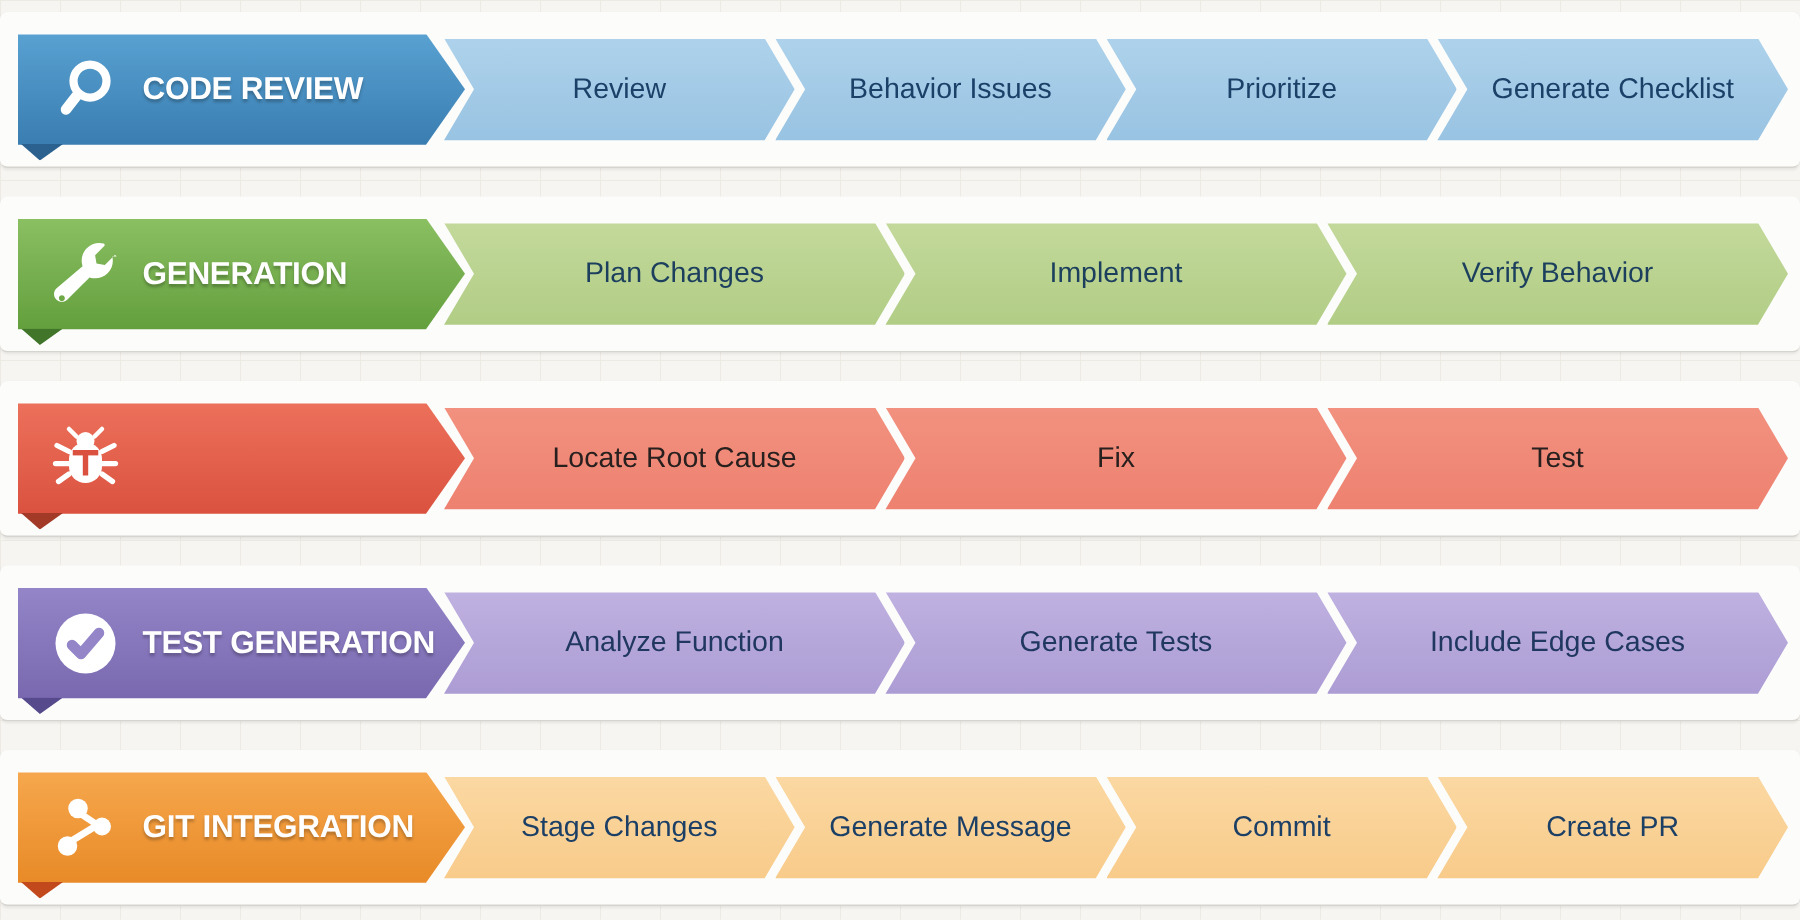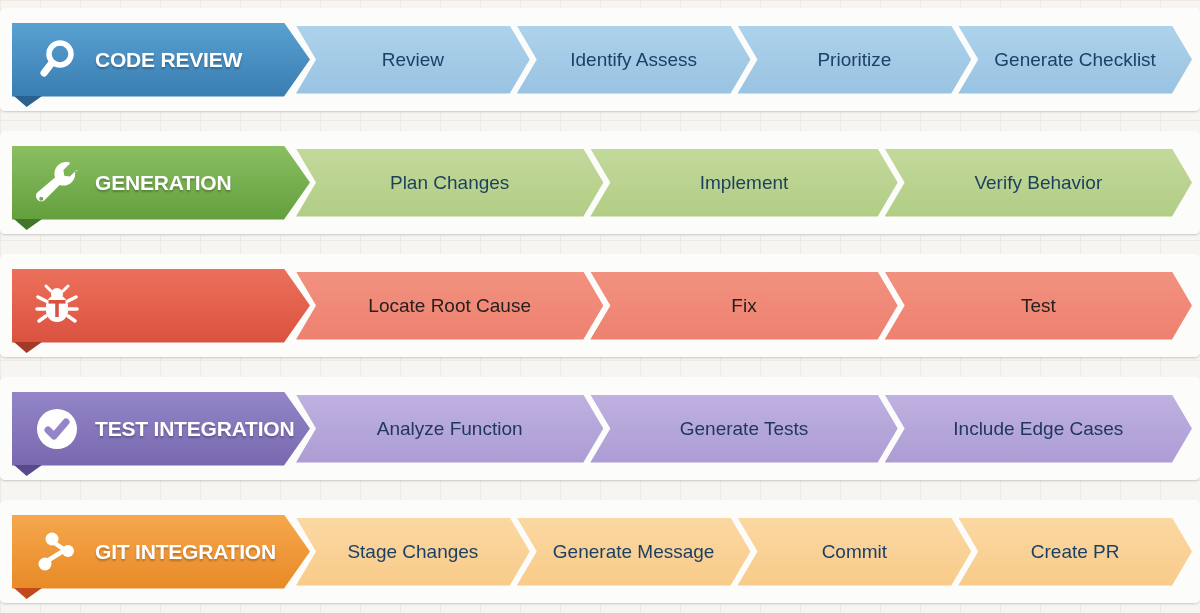--- a/index.html
+++ b/index.html
@@ -66,21 +66,21 @@
         </svg>
       </span>
       <span class="title">CODE REVIEW</span>
     </div>
     <div class="fold"></div>
     <div class="steps">
       <div class="step">
           <span>Review</span>
         </div>
       <div class="step">
-          <span>Identify Assess</span>
+          <span>Behavior Issues</span>
         </div>
       <div class="step">
           <span>Prioritize</span>
         </div>
       <div class="step">
           <span>Generate Checklist</span>
         </div>
     </div>
   </section>
 
@@ -141,21 +141,21 @@
   </section>
 
   <section class="card" style="--header-top: #9385c8; --header-bottom: #7968af; --fold: #564a8c; --step-top: #bfb1e0; --step-bottom: #ac9cd4; --step-text: #203760;">
     <div class="ribbon">
       <span class="icon">
         <svg width="48" height="48" viewBox="0 0 46 46">
           <circle cx="23" cy="23" r="20" fill="#fff"></circle>
           <path d="M14 24 l6 6 l12 -14" fill="none" style="stroke:var(--header-top)" stroke-width="7" stroke-linecap="round" stroke-linejoin="round"></path>
         </svg>
       </span>
-      <span class="title">TEST INTEGRATION</span>
+      <span class="title">TEST GENERATION</span>
     </div>
     <div class="fold"></div>
     <div class="steps">
       <div class="step">
           <span>Analyze Function</span>
         </div>
       <div class="step">
           <span>Generate Tests</span>
         </div>
       <div class="step">

